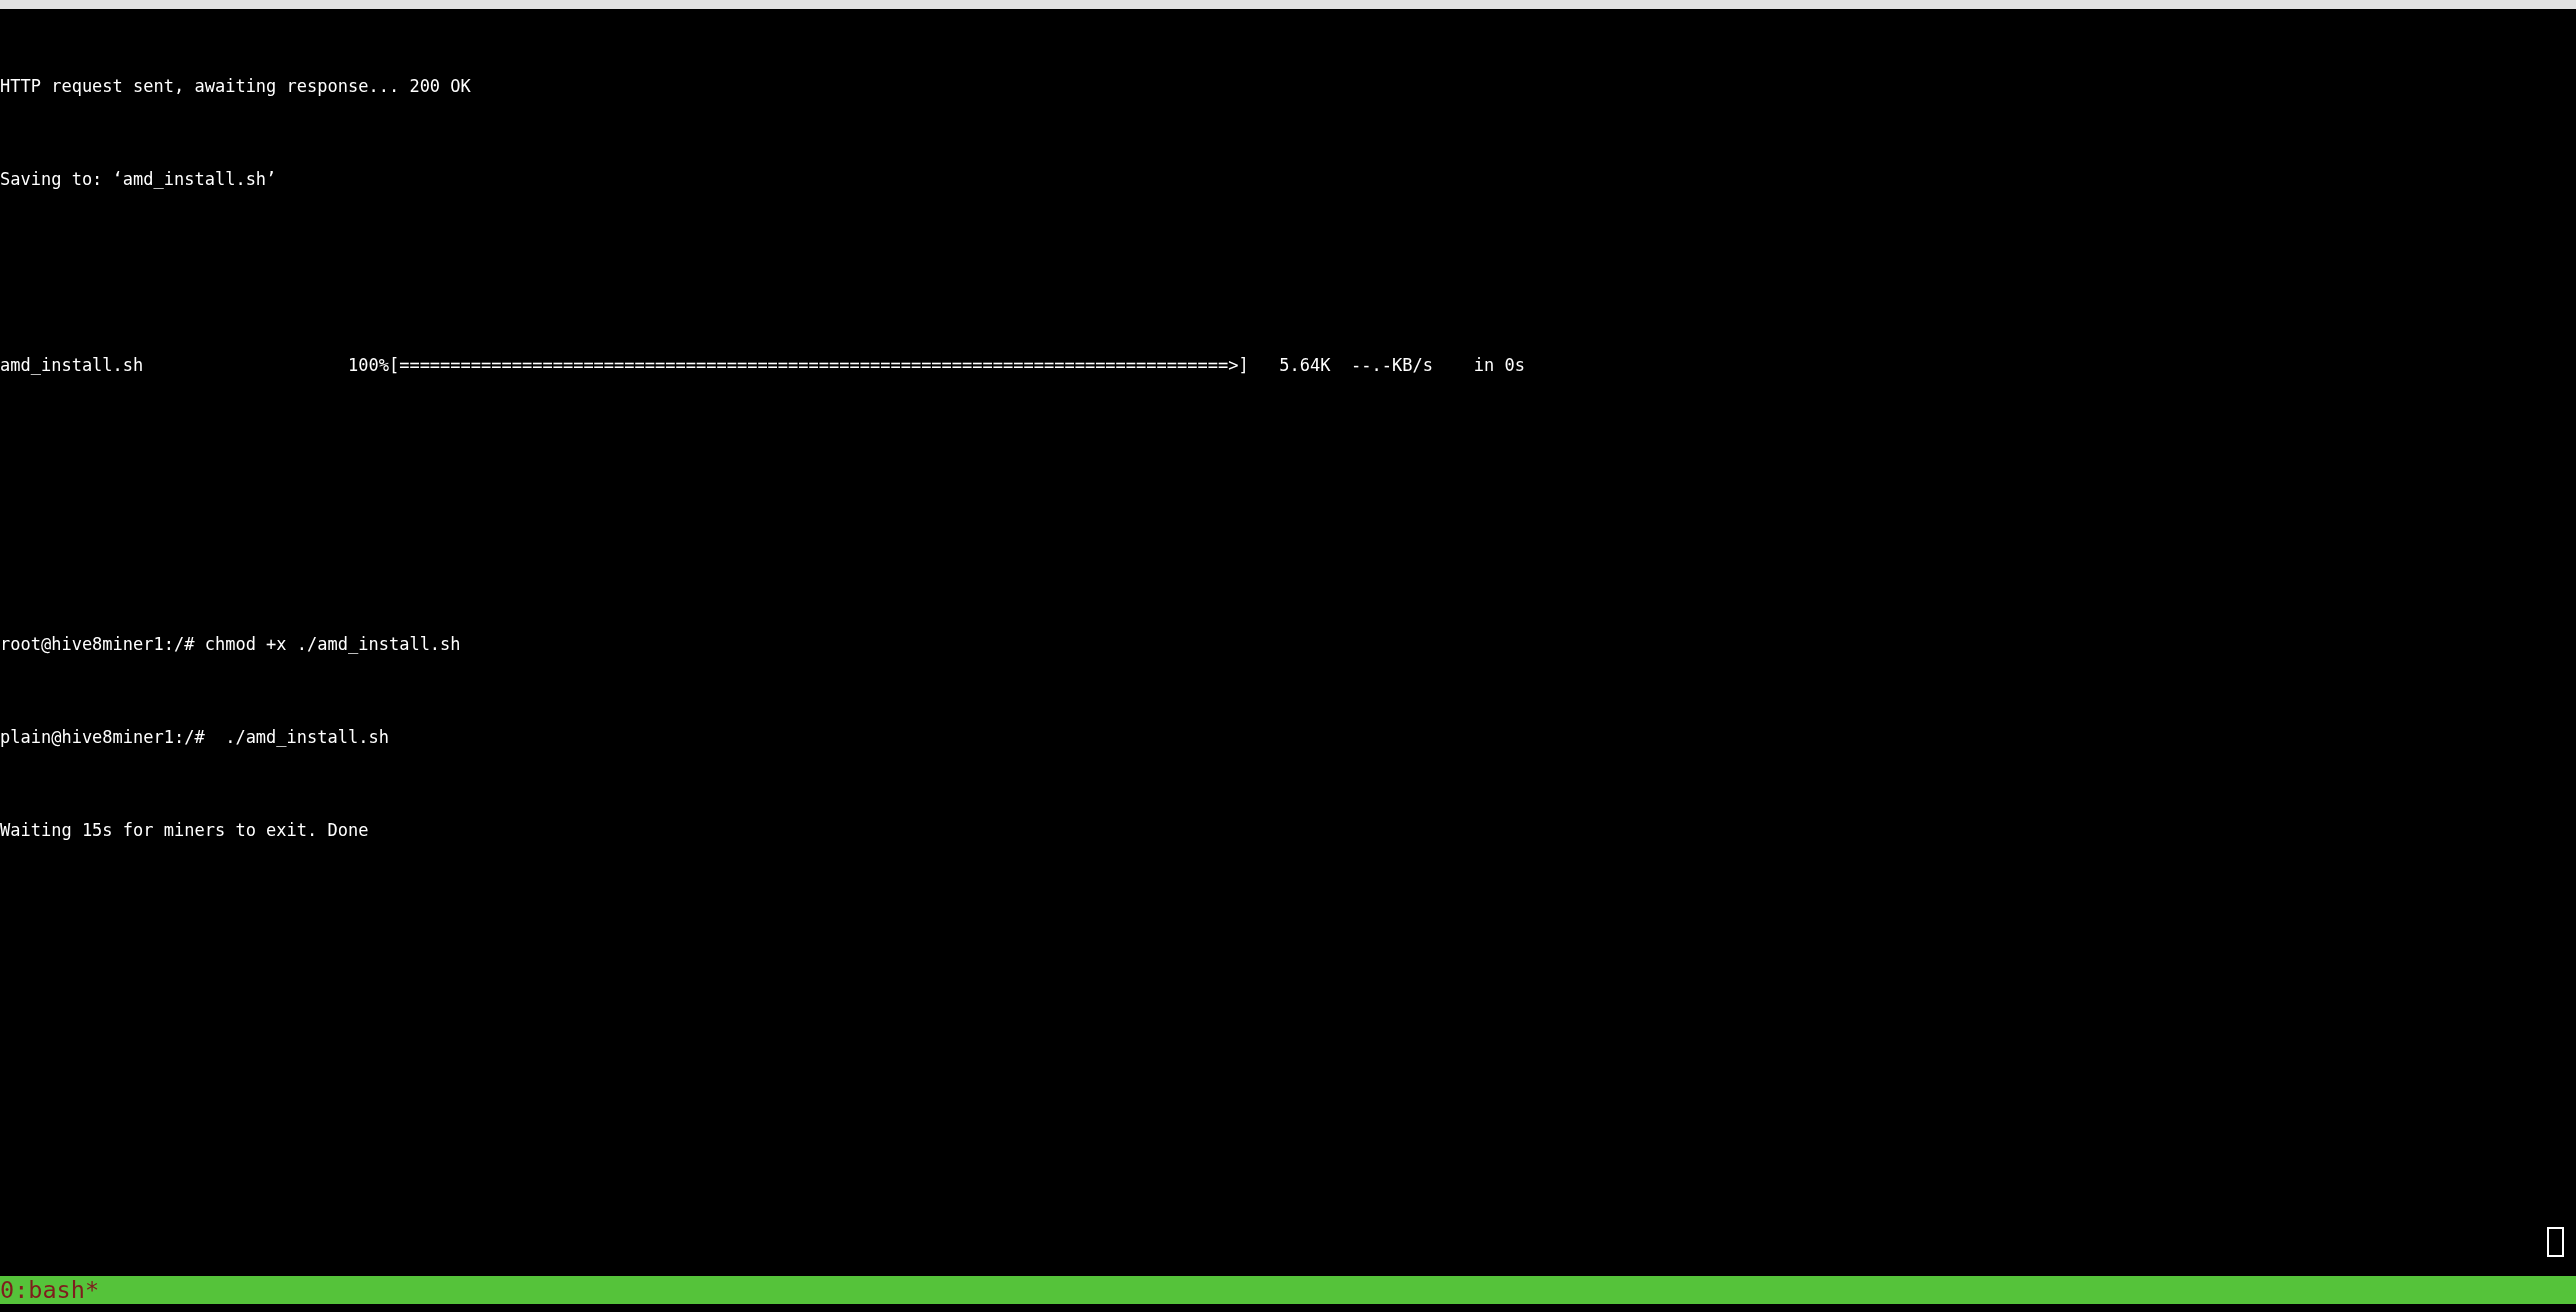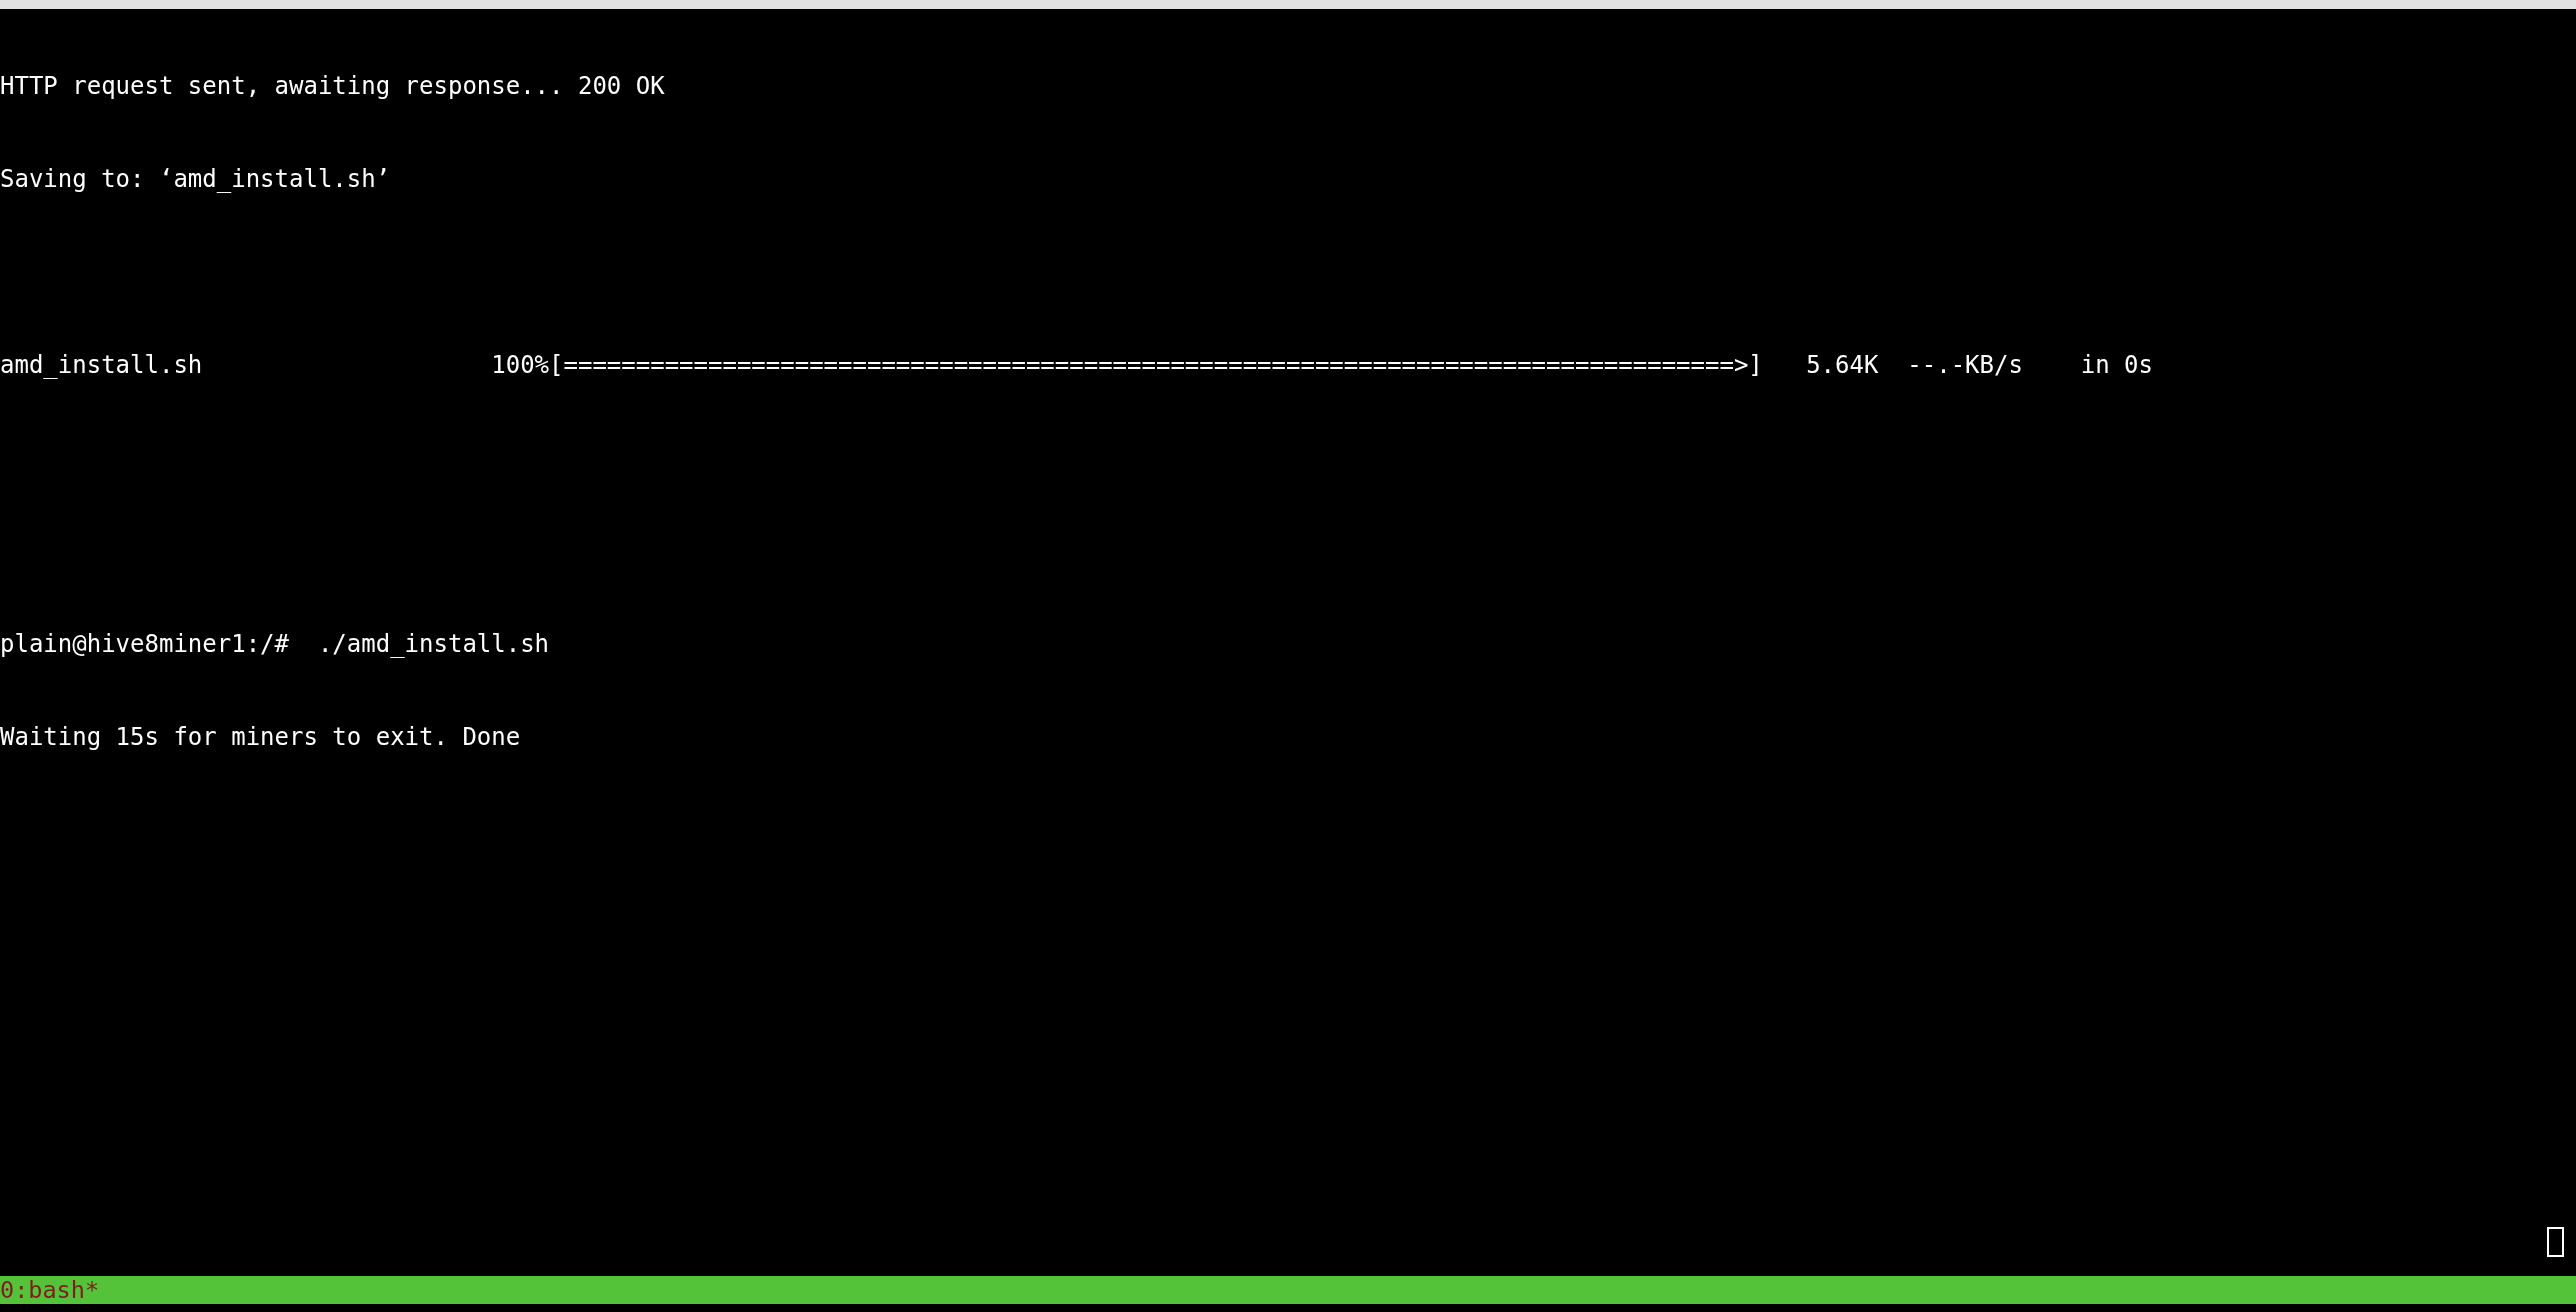--- a/index.html
+++ b/index.html
@@ -30,21 +30,21 @@
   }
   #term {
     position: absolute;
     top: 9.3px;
     left: 0;
     width: 2576px;
     height: 1270px;
     background: #000000;
     color: #ffffff;
     font-family: "DejaVu Sans Mono", "Liberation Mono", monospace;
-    font-size: 24px;
+    font-size: 17px;
     line-height: 31px;
     letter-spacing: 0px;
     white-space: pre;
     overflow: hidden;
     padding: 0;
   }
   #term .row {
     display: block;
     height: 31px;
     white-space: pre;
@@ -95,20 +95,21 @@
 
   <div id="titlestrip"></div>
 
   <div id="term">
     <span class="row">HTTP request sent, awaiting response... 200 OK</span>
     <span class="row">Saving to: ‘amd_install.sh’</span>
     <span class="row blank"></span>
     <span class="row">amd_install.sh                    100%[=================================================================================&gt;]   5.64K  --.-KB/s    in 0s</span>
     <span class="row blank"></span>
     <span class="row blank"></span>
+    <span class="row">root@hive8miner1:/# chmod +x ./amd_install.sh</span>
     <span class="row">plain@hive8miner1:/#  ./amd_install.sh</span>
     <span class="row">Waiting 15s for miners to exit. Done</span>
     <span class="row blank"></span>
     
     
     
     
     
     
     

